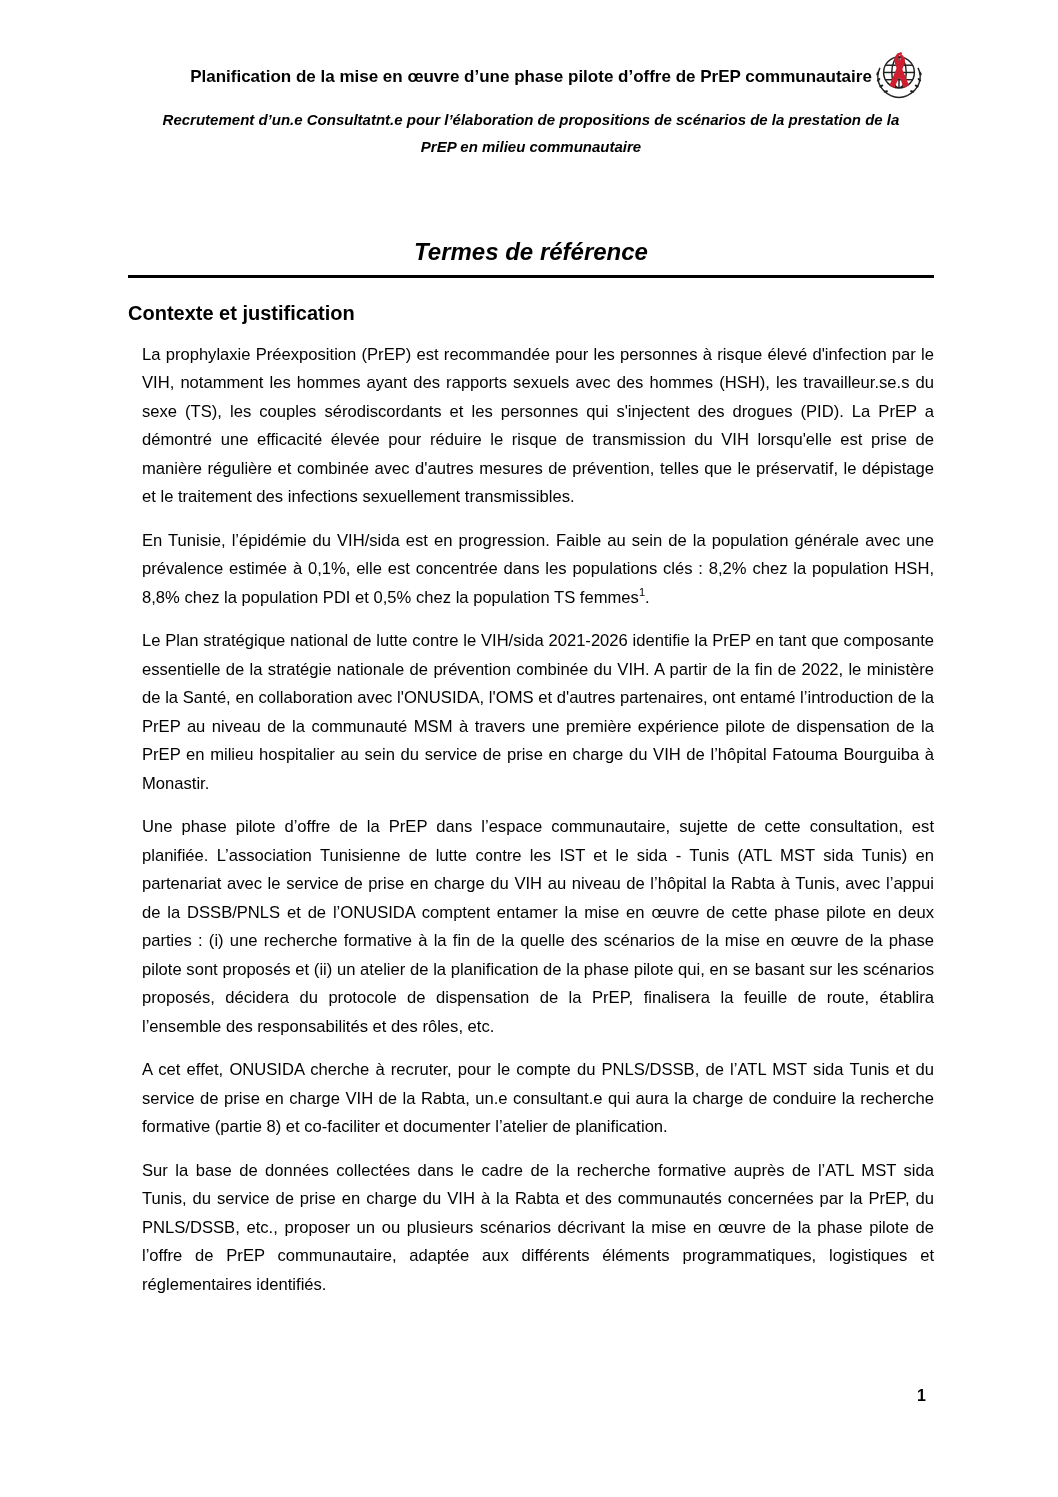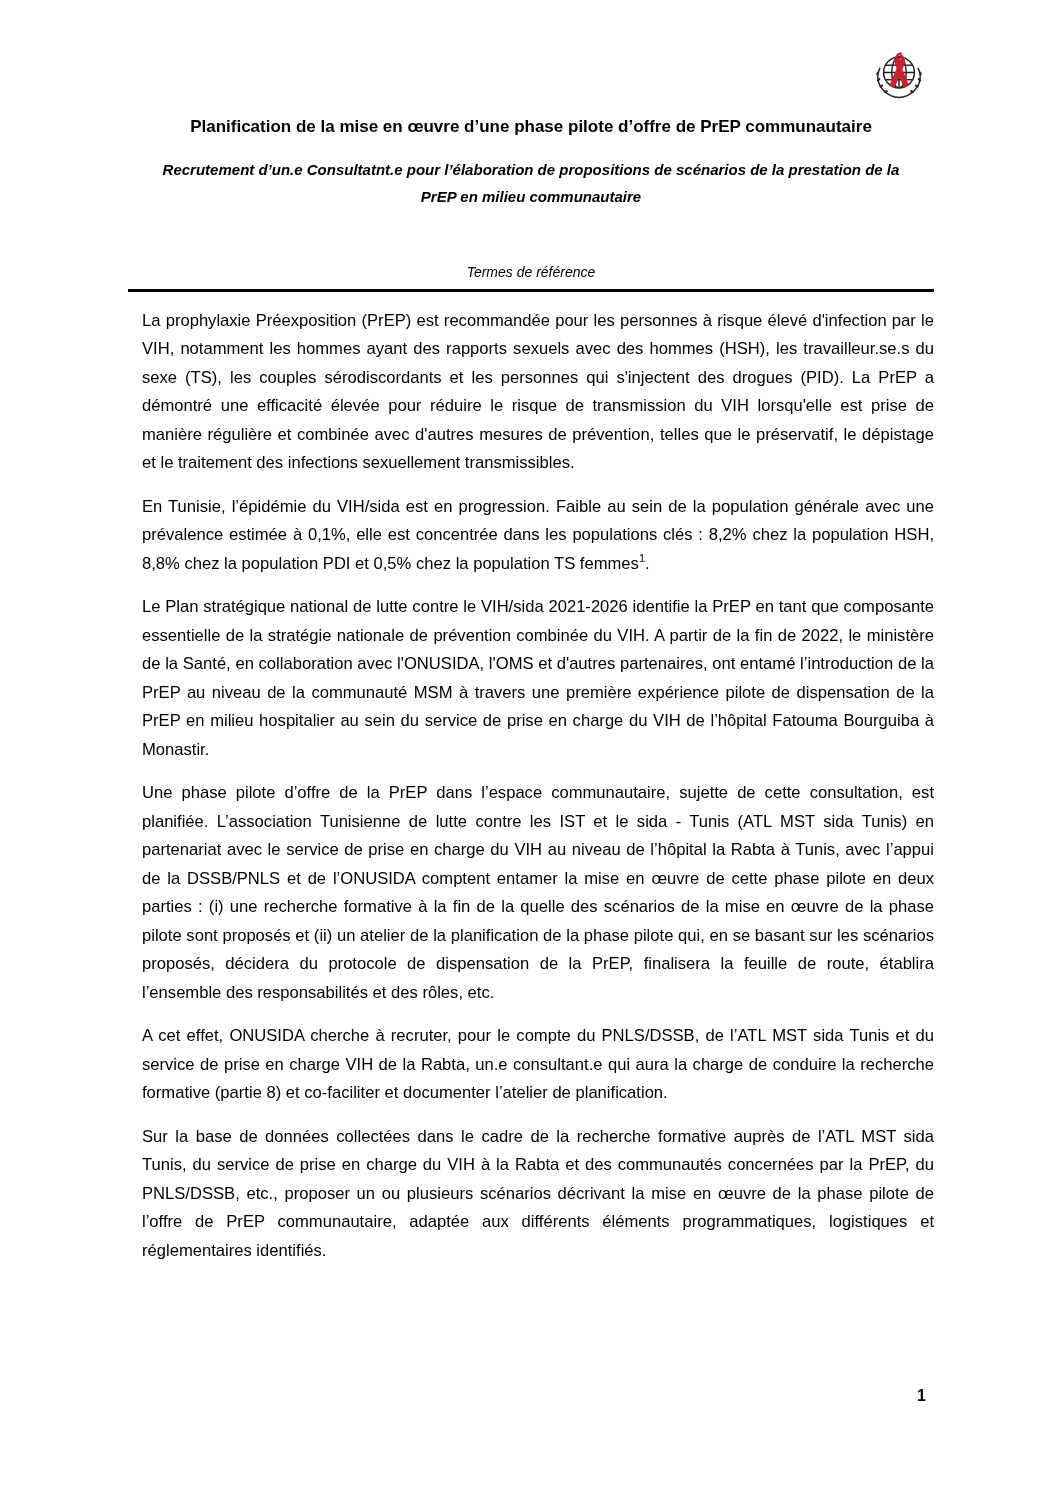--- a/index.html
+++ b/index.html
@@ -33,43 +33,43 @@
   }
   .wm-black { color: #1a1a1a; }
   .wm-red   { color: #d4232f; }
 
   
   .content {
     position: absolute;
     top: 0;
     left: 128px;
     width: 806px;
-    padding-top: 116px;
+    padding-top: 66px;
     box-sizing: border-box;
   }
   .subtitle {
     margin: 0;
     font-size: 17px;
     font-weight: 700;
     text-align: center;
     line-height: 1.35;
   }
   .doc-title {
     margin: 17px 30px 0 30px;
     font-size: 15px;
     font-weight: 700;
     font-style: italic;
     text-align: center;
     line-height: 1.8;
   }
   .banner {
-    margin-top: 54px;
+    margin-top: 78px;
     text-align: center;
-    font-size: 14px;
-    font-weight: 400;
+    font-size: 24px;
+    font-weight: 700;
     font-style: italic;
     padding-bottom: 9px;
     border-bottom: 3px solid #000000;
   }
   h2.section-heading {
     margin: 22px 0 0 0;
     font-size: 20px;
     font-weight: 700;
     line-height: 1.3;
   }
@@ -138,20 +138,21 @@
   <main class="content">
 
     <p class="subtitle">Planification de la mise en œuvre d’une phase pilote d’offre de PrEP communautaire</p>
 
     <h1 class="doc-title">Recrutement d’un.e Consultatnt.e pour l’élaboration de propositions de scénarios de la prestation de la PrEP en milieu communautaire</h1>
 
     <div class="banner">
       <span>Termes de référence</span>
     </div>
 
+    <h2 class="section-heading">Contexte et justification</h2>
 
     <p class="body">La prophylaxie Préexposition (PrEP) est recommandée pour les personnes à risque élevé d'infection par le VIH, notamment les hommes ayant des rapports sexuels avec des hommes (HSH), les travailleur.se.s du sexe (TS), les couples sérodiscordants et les personnes qui s'injectent des drogues (PID). La PrEP a démontré une efficacité élevée pour réduire le risque de transmission du VIH lorsqu'elle est prise de manière régulière et combinée avec d'autres mesures de prévention, telles que le préservatif, le dépistage et le traitement des infections sexuellement transmissibles.</p>
 
     <p class="body"><span>En Tunisie, l’épidémie du VIH/sida est en progression. Faible au sein de la population générale avec une prévalence estimée à 0,1%, elle est concentrée dans les populations clés : 8,2% chez la population HSH, 8,8% chez la population PDI et 0,5% chez la population TS femmes</span><sup class="fn">1</sup><span>.</span></p>
 
     <p class="body">Le Plan stratégique national de lutte contre le VIH/sida 2021-2026 identifie la PrEP en tant que composante essentielle de la stratégie nationale de prévention combinée du VIH. A partir de la fin de 2022, le ministère de la Santé, en collaboration avec l'ONUSIDA, l'OMS et d'autres partenaires, ont entamé l’introduction de la PrEP au niveau de la communauté MSM à travers une première expérience pilote de dispensation de la PrEP en milieu hospitalier au sein du service de prise en charge du VIH de l’hôpital Fatouma Bourguiba à Monastir.</p>
 
     <p class="body">Une phase pilote d’offre de la PrEP dans l’espace communautaire, sujette de cette consultation, est planifiée. L’association Tunisienne de lutte contre les IST et le sida - Tunis (ATL MST sida Tunis) en partenariat avec le service de prise en charge du VIH au niveau de l’hôpital la Rabta à Tunis, avec l’appui de la DSSB/PNLS et de l’ONUSIDA comptent entamer la mise en œuvre de cette phase pilote en deux parties : (i) une recherche formative à la fin de la quelle des scénarios de la mise en œuvre de la phase pilote sont proposés et (ii) un atelier de la planification de la phase pilote qui, en se basant sur les scénarios proposés, décidera du protocole de dispensation de la PrEP, finalisera la feuille de route, établira l’ensemble des responsabilités et des rôles, etc.</p>
 
     <p class="body">A cet effet, ONUSIDA cherche à recruter, pour le compte du PNLS/DSSB, de l’ATL MST sida Tunis et du service de prise en charge VIH de la Rabta, un.e consultant.e qui aura la charge de conduire la recherche formative (partie 8) et co-faciliter et documenter l’atelier de planification.</p>

